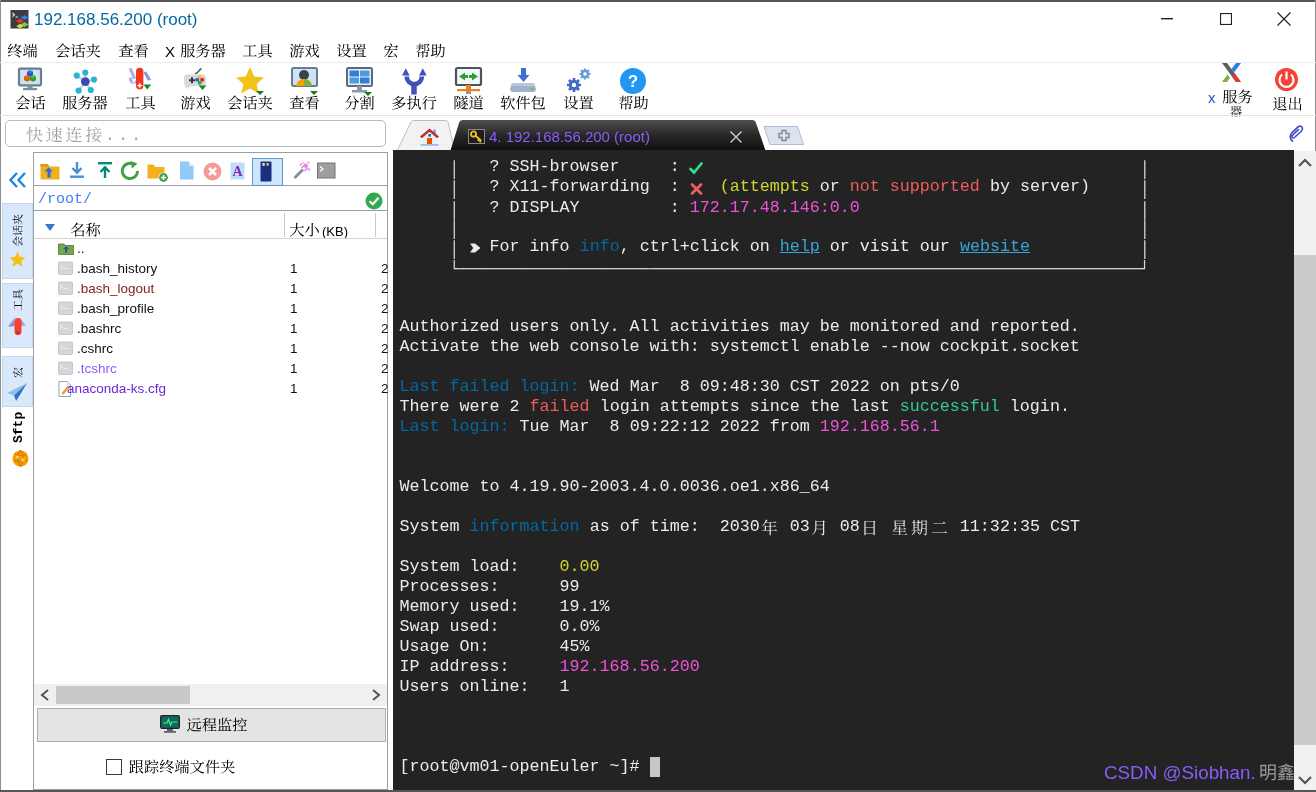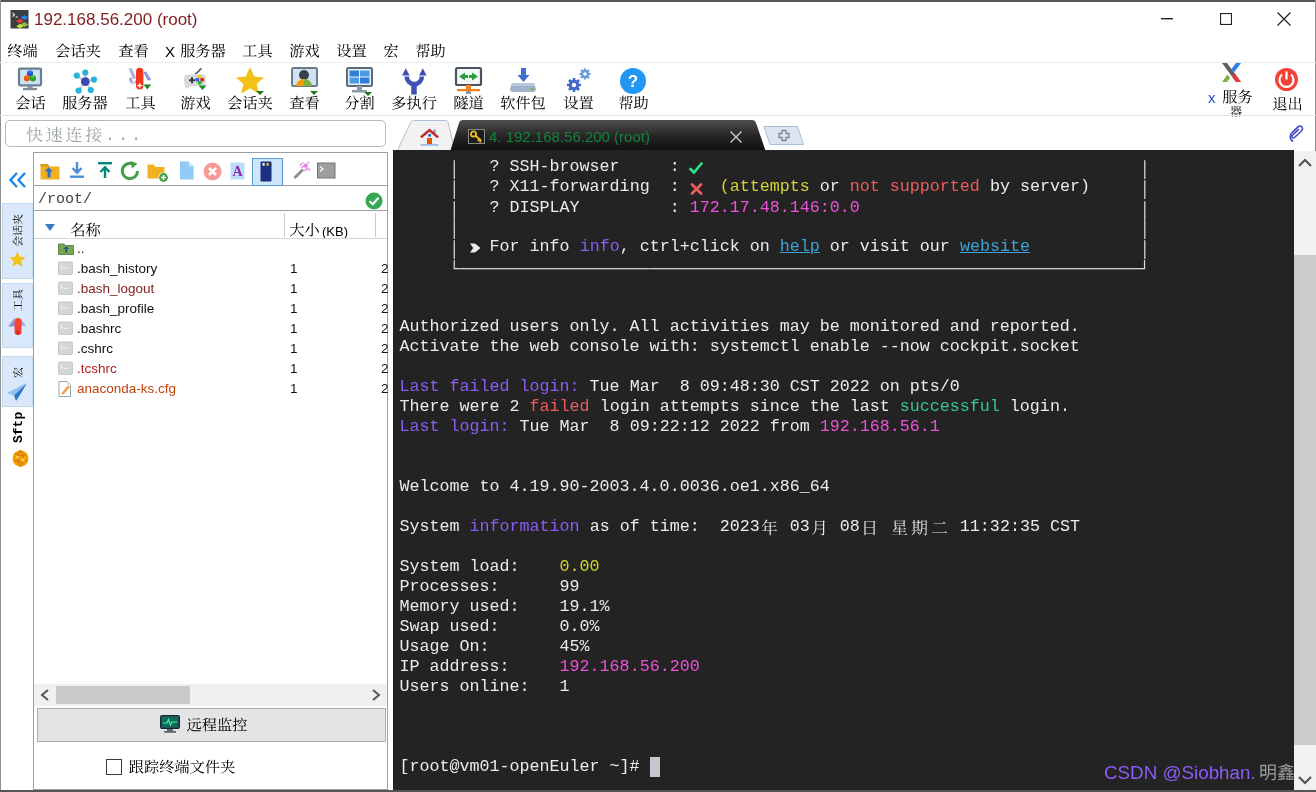--- a/index.html
+++ b/index.html
@@ -1,35 +1,35 @@
 <!DOCTYPE html>
 <html><head><meta charset="utf-8"><style>
 *{margin:0;padding:0}
 body{width:1316px;height:792px;position:relative;overflow:hidden;background:#fff;font-family:"Liberation Sans",sans-serif}
 .cj{position:absolute}
 #term{position:absolute;left:393px;top:150px;width:901px;height:642px;background:#232323}
 .tl{position:absolute;left:399.5px;font:16.68px/20px "Liberation Mono",monospace;white-space:pre;color:#ebebeb;letter-spacing:0}
-.w{color:#ebebeb} .b{color:#8b5cf6} .y{color:#d3d32f} .r{color:#ee5c5c} .g2{color:#30c98e} .m{color:#ee52d8} .d{color:#dcdcdc;position:relative;top:2.5px}
+.w{color:#ebebeb} .b{color:#0369a1} .y{color:#d3d32f} .r{color:#ee5c5c} .g2{color:#30c98e} .m{color:#ee52d8} .d{color:#dcdcdc;position:relative;top:2.5px}
 .bu{color:#38a4d8;text-decoration:underline}
 </style></head><body>
 
 <div style="position:absolute;left:0;top:0;width:1316px;height:2px;background:#555"></div>
 <div style="position:absolute;left:0;top:0;width:1px;height:792px;background:#909090"></div>
 <div style="position:absolute;left:1315px;top:0;width:1px;height:792px;background:#909090"></div>
 <div style="position:absolute;left:0;top:790px;width:1316px;height:2px;background:#555;z-index:9"></div>
 
 <svg style="position:absolute;left:10px;top:10px;" width="20" height="20" viewBox="0 0 20 20">
     <rect x="0.5" y="0" width="18" height="18.5" fill="#3a3e42"></rect>
     <path d="M2.5 3 L4.5 4.8 L2.5 6.5 M5.5 7 L8 7" stroke="#e8e8e8" stroke-width="1.1" fill="none"></path>
     <path d="M10.5 7.5 L14.5 5 L18.5 7.5 L14.5 10 Z" fill="#2b7de9"></path>
     <path d="M6 11 L10 8.5 L14 11 L10 13.5 Z" fill="#e53935"></path>
     <path d="M10.5 14.5 L14.5 12 L18.5 14.5 L14.5 17 Z" fill="#8bc34a"></path>
     <path d="M10 13.8 L13.7 16.2 L10 18.6 L6.3 16.2 Z" fill="#cddc39"></path>
   </svg>
-<div style="position:absolute;left:34px;top:10px;font:17px 'Liberation Sans',sans-serif;color:#7f1d1d">192.168.56.200 (root)</div>
+<div style="position:absolute;left:34px;top:10px;font:17px 'Liberation Sans',sans-serif;color:#0369a1">192.168.56.200 (root)</div>
 <svg style="position:absolute;left:1161px;top:18px;" width="12" height="2" viewBox="0 0 12 2">
     <rect width="12" height="1.4" fill="#222"></rect>
   </svg>
 <svg style="position:absolute;left:1220px;top:13px;" width="12" height="12" viewBox="0 0 12 12">
     <rect x="0.5" y="0.5" width="11" height="11" fill="none" stroke="#222" stroke-width="1.2"></rect>
   </svg>
 <svg style="position:absolute;left:1277px;top:12px;" width="14" height="14" viewBox="0 0 14 14">
     <path d="M0.5 0.5 L13.5 13.5 M13.5 0.5 L0.5 13.5" stroke="#222" stroke-width="1.2"></path>
   </svg>
 
@@ -245,46 +245,46 @@
     <path d="M9.5 0.5 L19 8.5 L17.2 10.3 L9.5 3.8 L1.8 10.3 L0 8.5 Z" fill="#c62828"></path>
     <rect x="7" y="10" width="5" height="6" fill="#e65100"></rect>
     <rect x="8.3" y="6" width="2.6" height="2.6" fill="#1565c0"></rect>
     <rect x="0.5" y="16" width="18" height="1.8" fill="#9fb8e8"></rect>
   </svg>
 <svg style="position:absolute;left:468px;top:129px;" width="17" height="15" viewBox="0 0 17 15">
     <rect x="0.5" y="0.5" width="16" height="14" fill="#1d1d1d" stroke="#8a8a8a" stroke-width="1"></rect>
     <circle cx="5.5" cy="5" r="2.6" fill="none" stroke="#f2c21a" stroke-width="1.8"></circle>
     <path d="M7.5 6.8 L13 11.5 M11 10 L10 12 M12.8 11.3 L11.8 13.3" stroke="#f2c21a" stroke-width="1.8"></path>
   </svg>
-<div style="position:absolute;left:489px;top:128px;font:15px 'Liberation Sans',sans-serif;color:#15803d">4. 192.168.56.200 (root)</div>
+<div style="position:absolute;left:489px;top:128px;font:15px 'Liberation Sans',sans-serif;color:#8b5cf6">4. 192.168.56.200 (root)</div>
 <svg style="position:absolute;left:729px;top:130px;" width="14" height="14" viewBox="0 0 14 14">
     <path d="M1.5 1.5 L12.5 12.5 M12.5 1.5 L1.5 12.5" stroke="#cfcfcf" stroke-width="1.4"></path>
   </svg>
 <svg style="position:absolute;left:762px;top:126px;" width="44" height="19" viewBox="0 0 44 19">
     <path d="M2 0.5 L35.5 0.5 L41.5 18.5 L8 18.5 Z" fill="#dce4ef" stroke="#a9bdd6" stroke-width="1"></path>
     <path d="M20 4.5 L24 4.5 L24 7.5 L27 7.5 L27 11.5 L24 11.5 L24 14.5 L20 14.5 L20 11.5 L17 11.5 L17 7.5 L20 7.5 Z" fill="#dce4ef" stroke="#7a8694" stroke-width="1.3"></path>
   </svg>
 <svg style="position:absolute;left:1287px;top:124px;" width="17" height="19" viewBox="0 0 17 19">
     <path d="M5.5 17 C2.5 15 2.5 11 5 8.5 L11 3 C13 1.2 15.5 2.5 15.5 4.5 C15.5 5.8 15 6.5 14 7.5 L7.5 13.5 C6.5 14.4 5.3 14 5 13 C4.7 12.2 5.2 11.4 6 10.7 L11.5 5.7" stroke="#4852c8" stroke-width="1.7" fill="none" stroke-linecap="round"></path>
   </svg>
 
 <div id="term"></div>
 <div class="tl" style="top:157px">     <span class="d">│</span>   <span class="w">? SSH-browser</span>     <span class="w">:</span>                                              <span class="d">│</span></div>
 <div class="tl" style="top:177px">     <span class="d">│</span>   <span class="w">? X11-forwarding</span>  <span class="w">:</span>    <span class="y">(attempts</span> <span class="w">or</span> <span class="r">not supported</span> <span class="w">by server)</span>     <span class="d">│</span></div>
 <div class="tl" style="top:198px">     <span class="d">│</span>   <span class="w">? DISPLAY</span>         <span class="w">:</span> <span class="m">172.17.48.146:0.0</span>                            <span class="d">│</span></div>
 <div class="tl" style="top:217px">     <span class="d">│</span>                                                                    <span class="d">│</span></div>
 <div class="tl" style="top:237px">     <span class="d">│</span>   <span class="w">For info</span> <span class="b">info</span><span class="w">, ctrl+click on</span> <span class="bu">help</span> <span class="w">or visit our</span> <span class="bu">website</span>           <span class="d">│</span></div>
 <div class="tl" style="top:257px">     <span class="d">└────────────────────────────────────────────────────────────────────┘</span></div>
 <div class="tl" style="top:317px"><span class="w">Authorized users only. All activities may be monitored and reported.</span></div>
 <div class="tl" style="top:337px"><span class="w">Activate the web console with: systemctl enable --now cockpit.socket</span></div>
-<div class="tl" style="top:377px"><span class="b">Last failed login:</span> <span class="w">Tue Mar  8 09:48:30 CST 2022 on pts/0</span></div>
+<div class="tl" style="top:377px"><span class="b">Last failed login:</span> <span class="w">Wed Mar  8 09:48:30 CST 2022 on pts/0</span></div>
 <div class="tl" style="top:397px"><span class="w">There were 2</span> <span class="r">failed</span> <span class="w">login attempts since the last</span> <span class="g2">successful</span> <span class="w">login.</span></div>
 <div class="tl" style="top:417px"><span class="b">Last login:</span> <span class="w">Tue Mar  8 09:22:12 2022 from</span> <span class="m">192.168.56.1</span></div>
 <div class="tl" style="top:477px"><span class="w">Welcome to 4.19.90-2003.4.0.0036.oe1.x86_64</span></div>
-<div class="tl" style="top:517px"><span class="w">System</span> <span class="b">information</span> <span class="w">as of time:</span>  <span class="w">2023</span>   <span class="w">03</span>   <span class="w">08</span>          <span class="w">11:32:35 CST</span></div>
+<div class="tl" style="top:517px"><span class="w">System</span> <span class="b">information</span> <span class="w">as of time:</span>  <span class="w">2030</span>   <span class="w">03</span>   <span class="w">08</span>          <span class="w">11:32:35 CST</span></div>
 <div class="tl" style="top:557px"><span class="w">System load:</span>    <span class="y">0.00</span></div>
 <div class="tl" style="top:577px"><span class="w">Processes:</span>      <span class="w">99</span></div>
 <div class="tl" style="top:597px"><span class="w">Memory used:</span>    <span class="w">19.1%</span></div>
 <div class="tl" style="top:617px"><span class="w">Swap used:</span>      <span class="w">0.0%</span></div>
 <div class="tl" style="top:637px"><span class="w">Usage On:</span>       <span class="w">45%</span></div>
 <div class="tl" style="top:657px"><span class="w">IP address:</span>     <span class="m">192.168.56.200</span></div>
 <div class="tl" style="top:677px"><span class="w">Users online:</span>   <span class="w">1</span></div>
 <div class="tl" style="top:757px"><span class="w">[root@vm01-openEuler ~]#</span></div>
 <svg class="cj" style="left:761.0px;top:518.5px;" width="17" height="18" viewBox="0 0 17.0 17.9">
     <path d="M5.0 0.4C4.0 3.2 2.2 5.9 0.6 7.4L0.8 7.6C2.2 6.7 3.6 5.4 4.7 3.7H8.6V6.9H5.1L3.7 6.3V11.3H0.7L0.9 11.8H8.6V16.3H8.8C9.4 16.3 9.8 16.0 9.8 15.9V11.8H15.8C16.1 11.8 16.3 11.7 16.3 11.5C15.7 11.0 14.7 10.2 14.7 10.2L13.8 11.3H9.8V7.4H14.6C14.9 7.4 15.1 7.3 15.1 7.1C14.5 6.6 13.6 5.9 13.6 5.9L12.8 6.9H9.8V3.7H15.2C15.4 3.7 15.6 3.6 15.6 3.4C15.0 2.9 14.0 2.1 14.0 2.1L13.2 3.2H5.1C5.4 2.6 5.8 2.0 6.1 1.4C6.4 1.5 6.6 1.3 6.7 1.1ZM8.6 11.3H4.9V7.4H8.6Z" fill="#ebebeb"></path>
@@ -417,21 +417,21 @@
     <path d="M9.5 7 L14 2.5 M12.5 10 L15.5 7 M8 4.5 L10 2.5" stroke="#ea80e8" stroke-width="1.5"></path>
     <circle cx="14" cy="5" r="2.1" fill="#ea80e8"></circle>
     <circle cx="17" cy="8.5" r="1.4" fill="#f0a8ee"></circle>
     <circle cx="16.3" cy="1.8" r="1.2" fill="#f0a8ee"></circle>
     <circle cx="11" cy="1.8" r="1" fill="#f0a8ee"></circle>
   </svg>
 <svg style="position:absolute;left:317px;top:162px;" width="19" height="17" viewBox="0 0 19 17">
     <rect x="0.5" y="1" width="17.5" height="15" fill="#9e9e9e" stroke="#757575"></rect>
     <path d="M3 4.5 L6 7 L3 9.5" stroke="#fff" stroke-width="1.2" fill="none"></path>
   </svg>
-<div style="position:absolute;left:38px;top:191px;font:15px 'Liberation Mono',monospace;color:#404040">/root/</div>
+<div style="position:absolute;left:38px;top:191px;font:15px 'Liberation Mono',monospace;color:#3b82f6">/root/</div>
 <svg style="position:absolute;left:365px;top:192px;" width="18" height="18" viewBox="0 0 18 18">
     <circle cx="9" cy="9" r="8.5" fill="#34a853"></circle>
     <path d="M4.5 9.2 L7.8 12.2 L13.5 5.8" stroke="#fff" stroke-width="2.2" fill="none"></path>
   </svg>
 <svg style="position:absolute;left:45px;top:224px;" width="10" height="8" viewBox="0 0 10 8">
     <path d="M0 0 L10 0 L5 7 Z" fill="#3b78c3"></path>
   </svg>
 <svg class="cj" style="left:70px;top:222px;" width="31" height="16" viewBox="0 0 31.0 16.3">
     <path d="M8.0 1.2 6.4 0.6C5.3 3.0 3.0 5.8 0.9 7.4L1.0 7.6C2.4 6.8 3.7 5.7 4.9 4.5C5.6 5.2 6.4 6.2 6.6 7.0C7.6 7.8 8.4 5.7 5.1 4.3C5.5 3.9 5.8 3.5 6.2 3.1H11.3C9.3 6.5 5.3 9.3 0.6 10.9L0.7 11.1C2.3 10.8 3.7 10.2 5.0 9.7V14.9H5.2C5.7 14.9 6.0 14.6 6.0 14.5V13.7H12.6V14.8H12.7C13.1 14.8 13.6 14.6 13.6 14.4V9.6C13.9 9.6 14.2 9.5 14.3 9.3L13.0 8.3L12.4 9.0H6.3C9.1 7.5 11.2 5.5 12.6 3.3C13.0 3.3 13.2 3.3 13.3 3.1L12.2 2.0L11.4 2.7H6.5C6.9 2.2 7.2 1.8 7.4 1.3C7.8 1.4 8.0 1.3 8.0 1.2ZM6.0 9.5H12.6V13.2H6.0Z M27.2 5.1 25.6 4.9V13.3C25.6 13.5 25.6 13.6 25.3 13.6C25.0 13.6 23.3 13.5 23.3 13.5V13.7C24.1 13.8 24.4 13.9 24.7 14.1C24.9 14.3 25.0 14.6 25.0 14.8C26.5 14.7 26.6 14.2 26.6 13.4V5.5C27.0 5.4 27.1 5.3 27.2 5.1ZM25.0 7.1 23.5 6.7C23.1 9.1 22.4 11.3 21.5 12.9L21.7 13.0C22.9 11.7 23.9 9.7 24.4 7.4C24.8 7.4 25.0 7.3 25.0 7.1ZM27.8 6.8 27.5 6.9C28.2 8.4 29.2 10.8 29.2 12.5C30.3 13.6 31.1 10.6 27.8 6.8ZM25.5 1.1 23.9 0.7C23.5 2.9 22.6 5.3 21.8 6.8L22.1 6.9C22.7 6.2 23.3 5.1 23.9 4.0H28.8C28.6 4.7 28.3 5.7 28.1 6.3L28.3 6.4C28.8 5.8 29.6 4.9 30.0 4.2C30.3 4.2 30.4 4.2 30.6 4.0L29.4 2.9L28.7 3.6H24.1C24.4 2.9 24.6 2.1 24.9 1.4C25.2 1.4 25.4 1.3 25.5 1.1ZM20.9 4.5 20.3 5.4H19.9V2.3C20.5 2.1 21.1 2.0 21.6 1.8C21.9 1.9 22.2 1.9 22.3 1.8L21.1 0.7C20.0 1.4 17.9 2.3 16.2 2.8L16.2 3.0C17.1 2.9 18.0 2.7 18.9 2.5V5.4H16.1L16.3 5.9H18.5C18.0 8.0 17.1 10.3 15.9 11.9L16.1 12.1C17.3 11.0 18.2 9.6 18.9 8.1V14.8H19.0C19.5 14.8 19.9 14.6 19.9 14.5V7.2C20.4 7.9 20.9 8.7 21.1 9.4C22.0 10.2 22.8 8.2 19.9 6.9V5.9H21.8C22.0 5.9 22.1 5.8 22.2 5.6C21.7 5.1 20.9 4.5 20.9 4.5Z" fill="#000"></path>
   </svg>
@@ -485,29 +485,29 @@
     <rect x="5.5" y="7" width="4" height="1" fill="#eee"></rect>
   </svg>
 <div style="position:absolute;left:77px;top:341px;font:13.5px 'Liberation Sans',sans-serif;color:#111">.cshrc</div>
 <div style="position:absolute;left:290px;top:341px;font:13.5px 'Liberation Sans',sans-serif;color:#111">1</div>
 <div style="position:absolute;left:381px;top:341px;font:13.5px 'Liberation Sans',sans-serif;color:#111;width:7px;overflow:hidden">2</div>
 <svg style="position:absolute;left:58px;top:361px;" width="16" height="16" viewBox="0 0 16 16">
     <rect x="0.5" y="1" width="14" height="12.5" rx="1" fill="#d4d7d9" stroke="#bcbfc2" stroke-width="0.8"></rect>
     <path d="M2.5 4 L4.5 5.8 L2.5 7.5" stroke="#f5f5f5" stroke-width="1" fill="none"></path>
     <rect x="5.5" y="7" width="4" height="1" fill="#eee"></rect>
   </svg>
-<div style="position:absolute;left:77px;top:361px;font:13.5px 'Liberation Sans',sans-serif;color:#b91c1c">.tcshrc</div>
+<div style="position:absolute;left:77px;top:361px;font:13.5px 'Liberation Sans',sans-serif;color:#8b5cf6">.tcshrc</div>
 <div style="position:absolute;left:290px;top:361px;font:13.5px 'Liberation Sans',sans-serif;color:#111">1</div>
 <div style="position:absolute;left:381px;top:361px;font:13.5px 'Liberation Sans',sans-serif;color:#111;width:7px;overflow:hidden">2</div>
 <svg style="position:absolute;left:58px;top:381px;" width="16" height="16" viewBox="0 0 16 16">
     <path d="M1 0.5 L9 0.5 L12.5 4 L12.5 15.5 L1 15.5 Z" fill="#fff" stroke="#8aa" stroke-width="1"></path>
     <path d="M9 0.5 L12.5 4 L9 4 Z" fill="#cfe0ea"></path>
     <path d="M4 11.5 L10 4.5 L12 6 L6 13 L3.5 13.8 Z" fill="#f49b42"></path>
   </svg>
-<div style="position:absolute;left:77px;top:381px;font:13.5px 'Liberation Sans',sans-serif;color:#c2410c">anaconda-ks.cfg</div>
+<div style="position:absolute;left:67px;top:381px;font:13.5px 'Liberation Sans',sans-serif;color:#6d28d9">anaconda-ks.cfg</div>
 <div style="position:absolute;left:290px;top:381px;font:13.5px 'Liberation Sans',sans-serif;color:#111">1</div>
 <div style="position:absolute;left:381px;top:381px;font:13.5px 'Liberation Sans',sans-serif;color:#111;width:7px;overflow:hidden">2</div>
 <div style="position:absolute;left:34px;top:684px;width:353px;height:22px;background:#f0f0f0"></div>
 <div style="position:absolute;left:56px;top:686px;width:134px;height:18px;background:#c9c9c9"></div>
 <svg style="position:absolute;left:40px;top:689px;" width="11" height="12" viewBox="0 0 11 12">
     <path d="M8 1 L2 6 L8 11" stroke="#555" stroke-width="2" fill="none"></path>
   </svg>
 <svg style="position:absolute;left:370px;top:689px;" width="11" height="12" viewBox="0 0 11 12">
     <path d="M3 1 L9 6 L3 11" stroke="#555" stroke-width="2" fill="none"></path>
   </svg>

